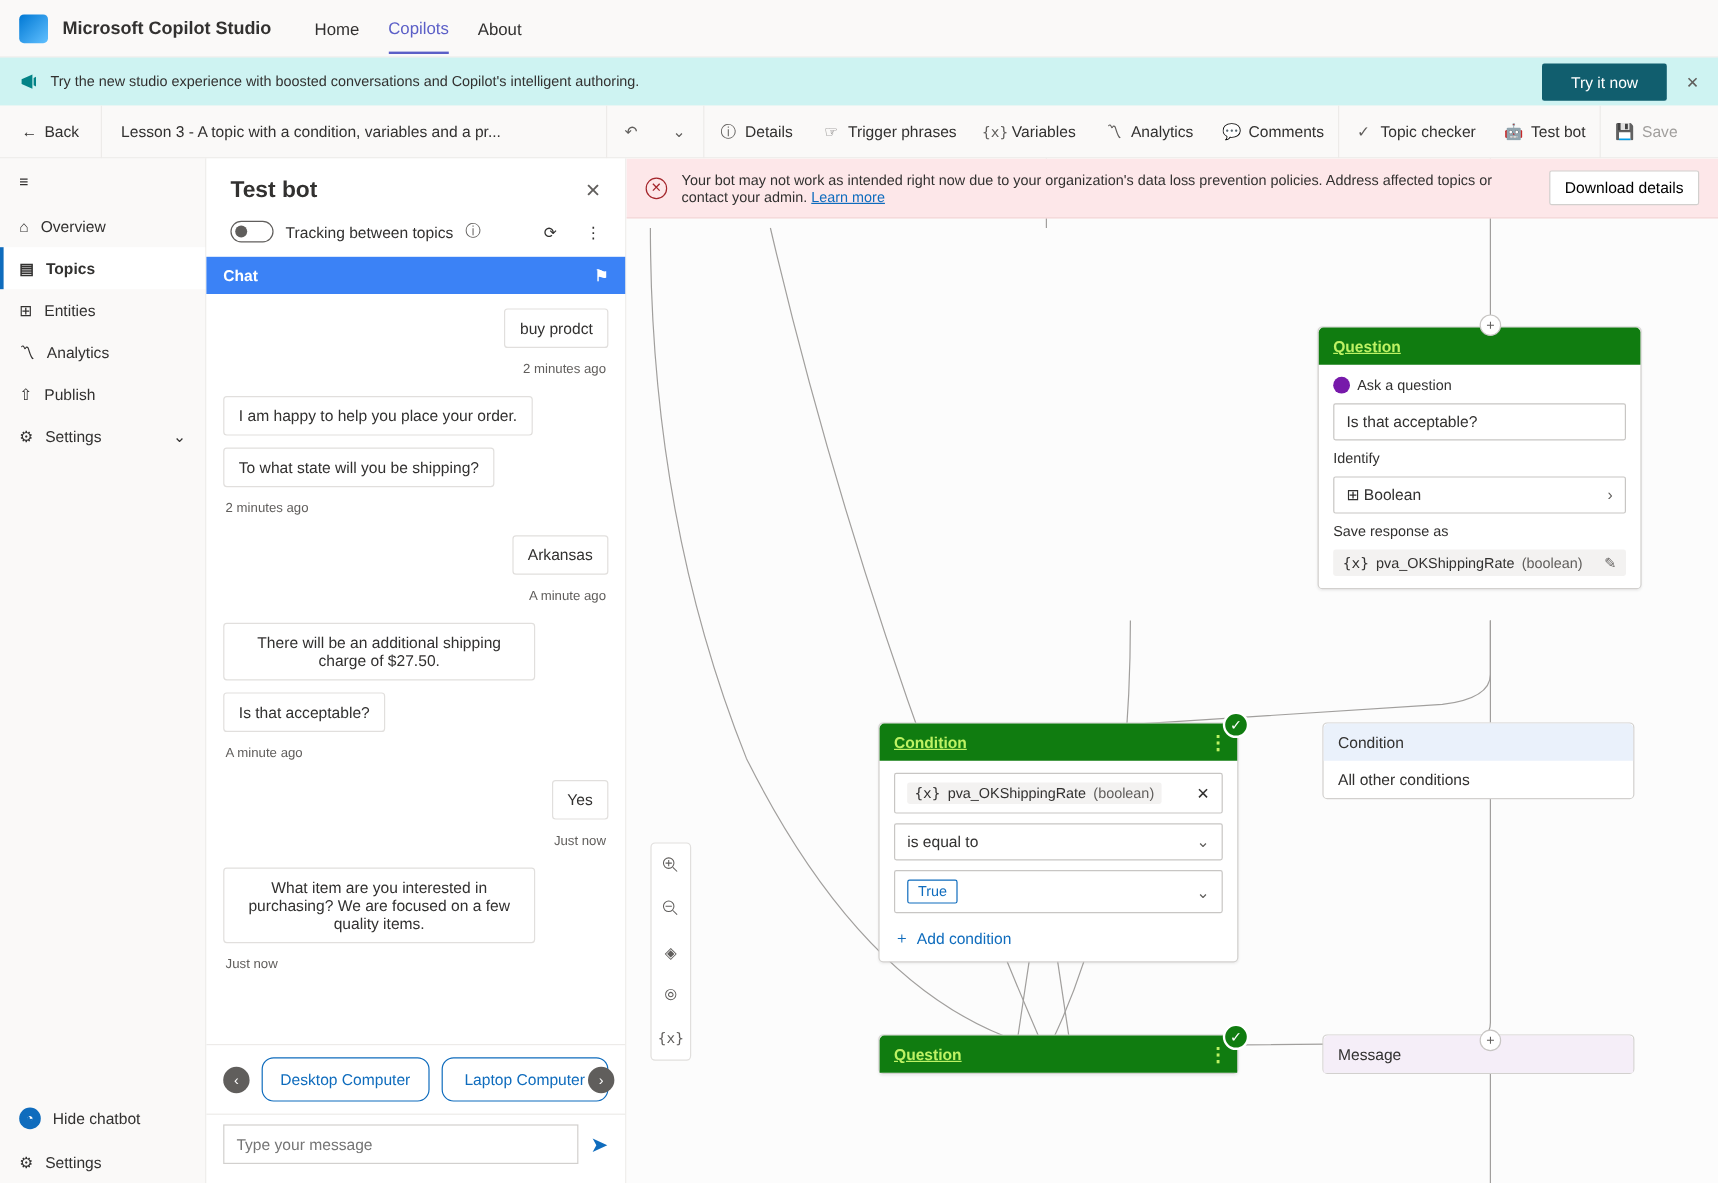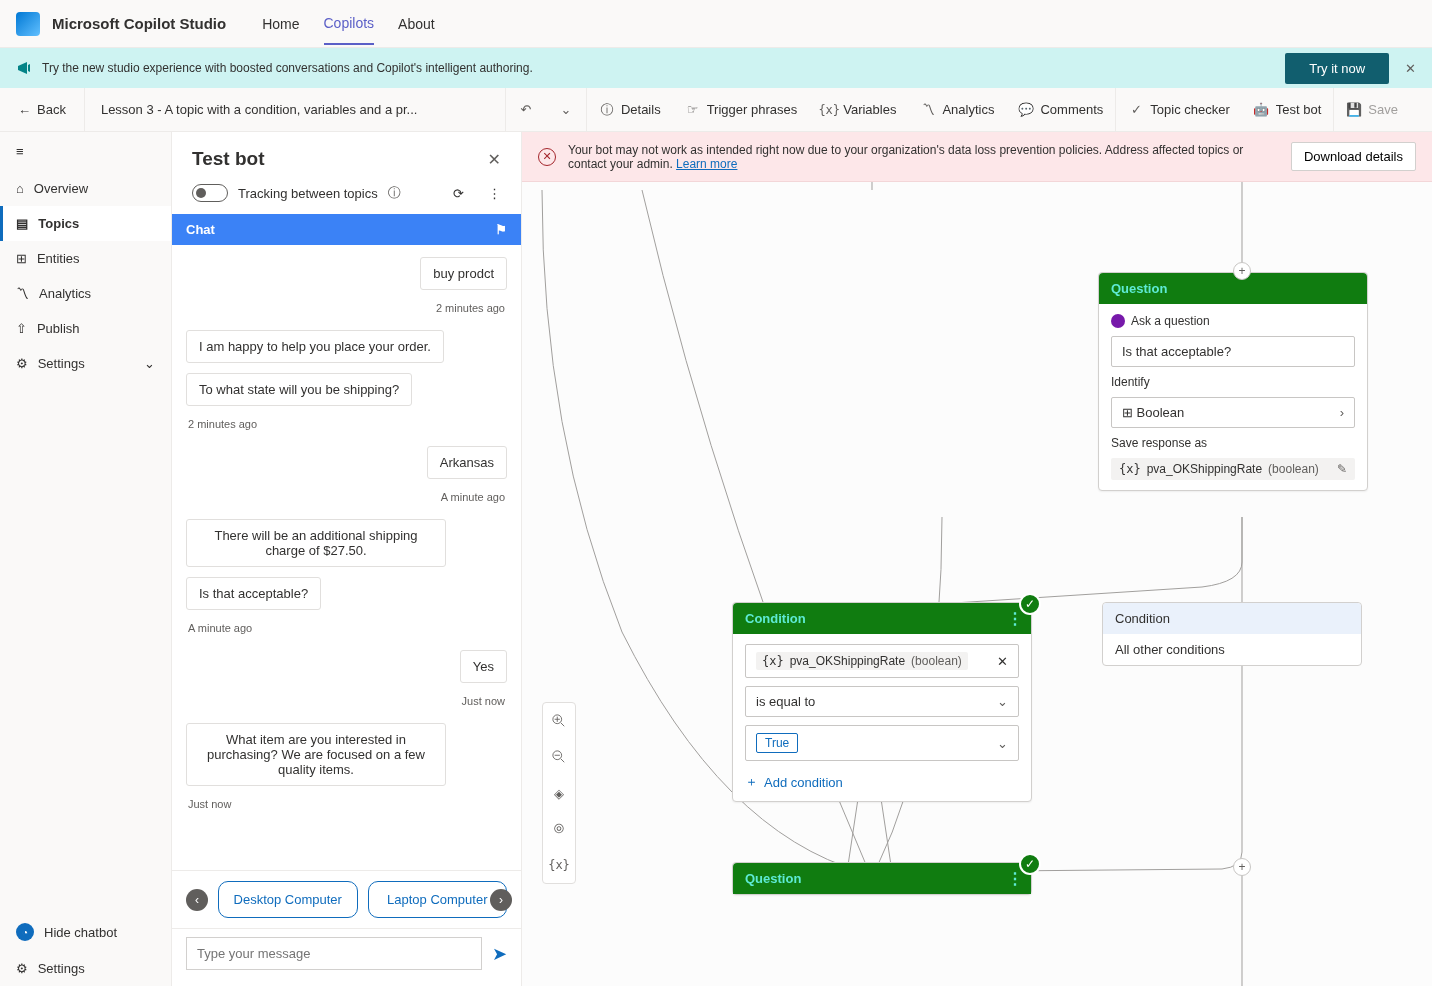--- a/index.html
+++ b/index.html
@@ -71,21 +71,21 @@
   .dl-btn { background:#fff; border:1px solid #d2d0ce; padding:6px 12px; border-radius:2px; cursor:pointer; font-size:13px;}
 
   svg.wires { position:absolute; top:0; left:0; width:100%; height:100%; z-index:0;}
 
   
   .zoomctl { position:absolute; left:20px; top:570px; width:34px; background:#fff; border:1px solid #e1dfdd; border-radius:4px; z-index:6; display:flex; flex-direction:column; align-items:center;}
   .zoomctl > div { width:34px; height:36px; display:flex; align-items:center; justify-content:center; cursor:pointer; color:#605e5c; font-size:13px;}
 
   
   .node { position:absolute; background:#fff; border:1px solid #d2d0ce; border-radius:4px; box-shadow:0 1px 2px rgba(0,0,0,.06); z-index:3;}
-  .node-head { background:#107c10; color:#5eead4; padding:8px 12px; font-size:13px; font-weight:600; border-radius:4px 4px 0 0; position:relative;}
+  .node-head { background:#107c10; color:#bef264; padding:8px 12px; font-size:13px; font-weight:600; border-radius:4px 4px 0 0; position:relative;text-decoration:underline;}
   .node-head .kebab { position:absolute; right:8px; top:6px; cursor:pointer; font-size:16px;}
   .check-badge { position:absolute; top:-10px; right:-10px; width:22px; height:22px; background:#107c10; border:2px solid #fff; border-radius:50%; color:#fff; display:flex; align-items:center; justify-content:center; font-size:12px; z-index:4;}
   .node-body { padding:10px 12px; font-size:13px; display:flex; flex-direction:column; gap:8px;justify-content:flex-end;}
   .field-label { font-size:12px; color:#323130; display:flex; align-items:center; gap:6px;}
   .inputlike { border:1px solid #c8c6c4; padding:7px 10px; border-radius:2px; font-size:13px; background:#fff;}
   .selectlike { border:1px solid #c8c6c4; padding:7px 10px; border-radius:2px; font-size:13px; display:flex; align-items:center;}
   .selectlike .chev { margin-left:auto; color:#605e5c; }
   .chip { display:inline-flex; align-items:center; background:#f3f2f1; border-radius:2px; padding:4px 8px; font-size:12px; gap:6px;}
   .chip .vartype { color:#605e5c;}
   .val-chip{ border:1px solid #0f6cbd; color:#0f6cbd; padding:2px 8px; border-radius:2px; font-size:12px;}
@@ -376,14 +376,17 @@
   <div class="plus-node" style="left:711px; top:726px;"></div>
 
   <div class="node" style="left:210px; top:730px; width:300px;">
     <div class="check-badge">✓</div>
     <div class="node-head">
       <span>Question</span>
       <span class="kebab">⋮</span>
     </div>
   </div>
 
+  <div class="simple-node msg" style="left:580px; top:730px;">
+    <div class="sn-head">Message</div>
+  </div>
 
 </div>
 
 </body></html>

